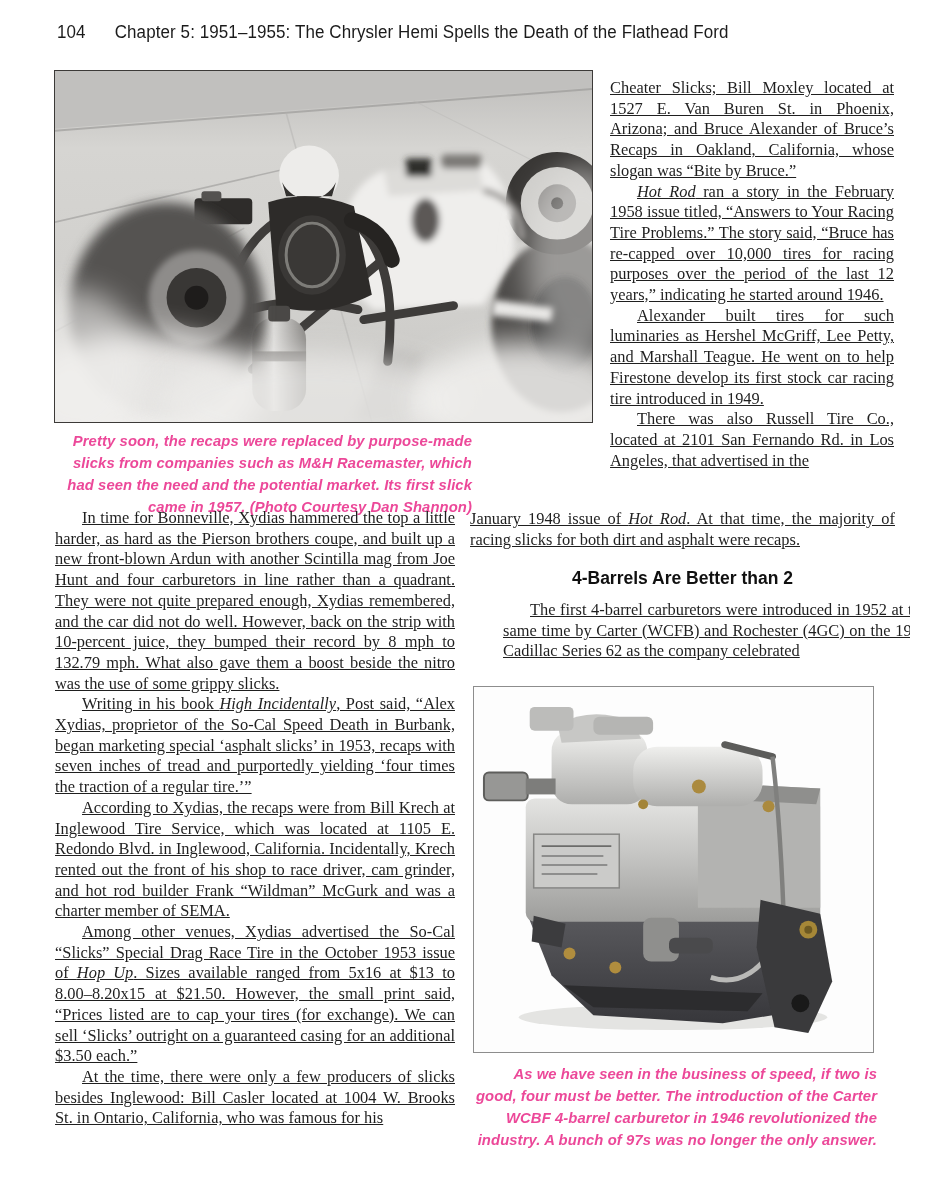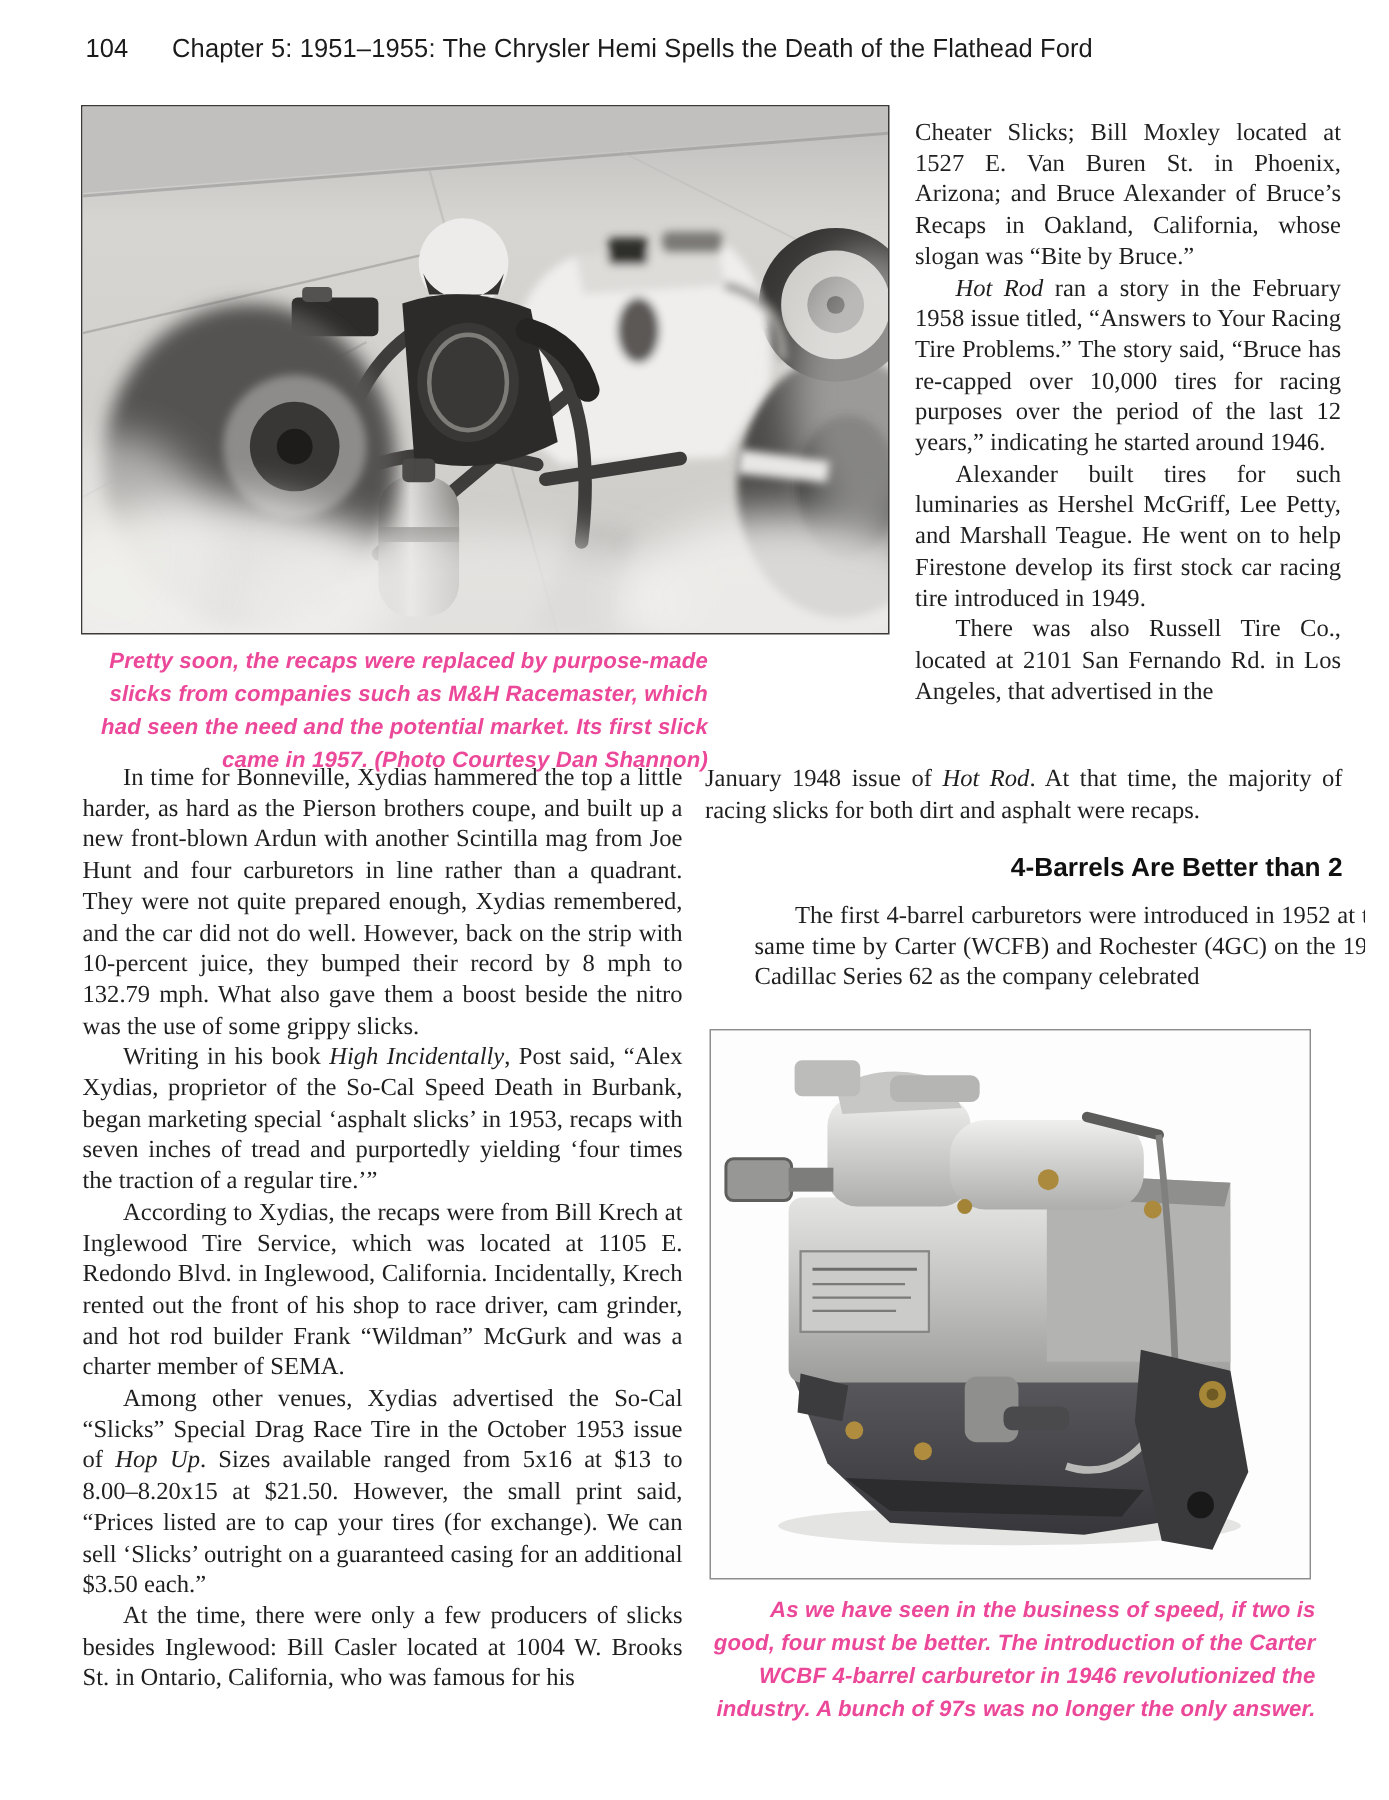--- a/index.html
+++ b/index.html
@@ -24,30 +24,30 @@
     position:absolute; font:italic 700 14.8px/22px "Liberation Sans", sans-serif;
     color:#ec4899; text-align:right; letter-spacing:0.1px;
   }
   .caption.cap1 { left:57px; top:430px; width:415px; }
   .caption.cap2 { left:473px; top:1063px; width:404px; }
   
   .textcol {
     position:absolute; font-size:16.4px; line-height:20.7px;
     text-align:justify; color:#1f1f1f;
   }
-  .textcol p { margin:0; }
+  .textcol p { margin:0;text-decoration:underline; }
   .textcol p.indent { text-indent:27px; }
   .it { font-style:italic; }
   .sidebar-col { left:610px; top:78px; width:284px; }
   .wide-cont { left:470px; top:509px; width:425px; }
   .left-col { left:55px; top:508px; width:400px; }
   .right-col-para { left:459px; top:600px; width:425px;margin-left:44px; }
   .section-heading {
     position:absolute; left:470px; top:567px; width:425px;
-    font:700 17.5px/22px "Liberation Sans", sans-serif; text-align:right; color:#101010;
+    font:700 17.5px/22px "Liberation Sans", sans-serif; text-align:center; color:#101010;
   }
 </style>
 </head>
 <body>
 
 <div class="page">
 
   <div class="page-header">
     <span>104</span>
     <span>Chapter 5: 1951–1955: The Chrysler Hemi Spells the Death of the Flathead Ford</span>

